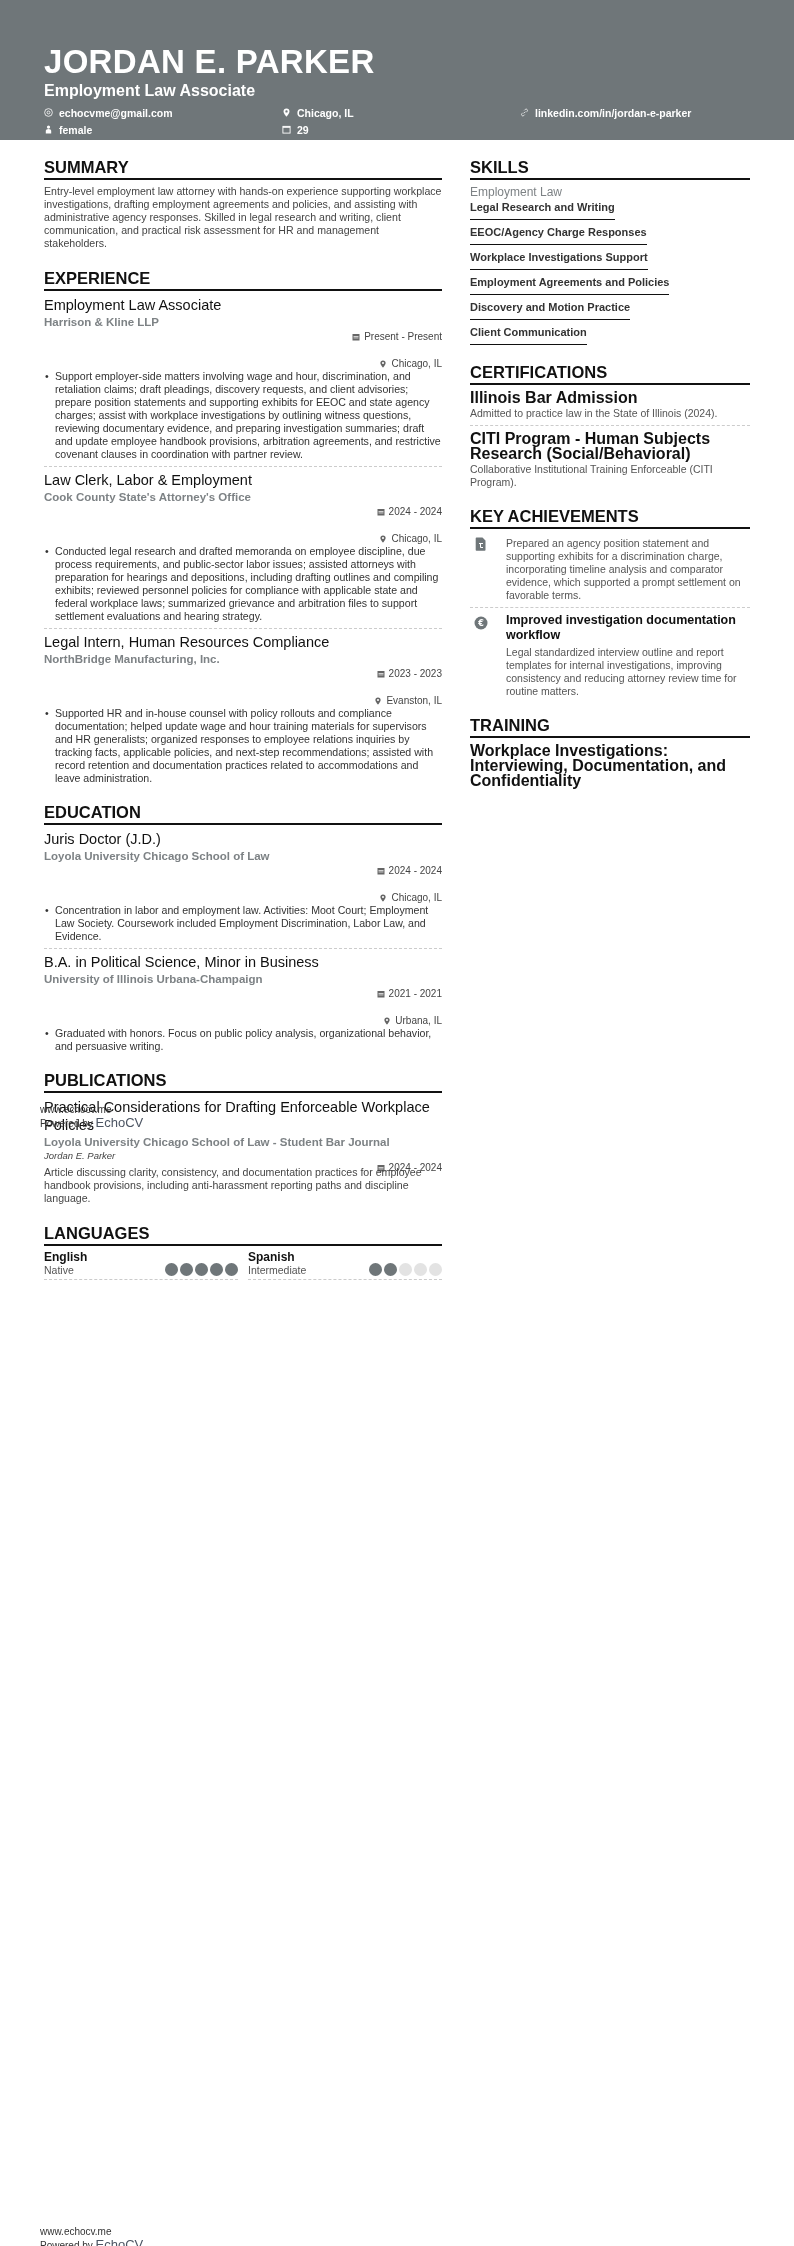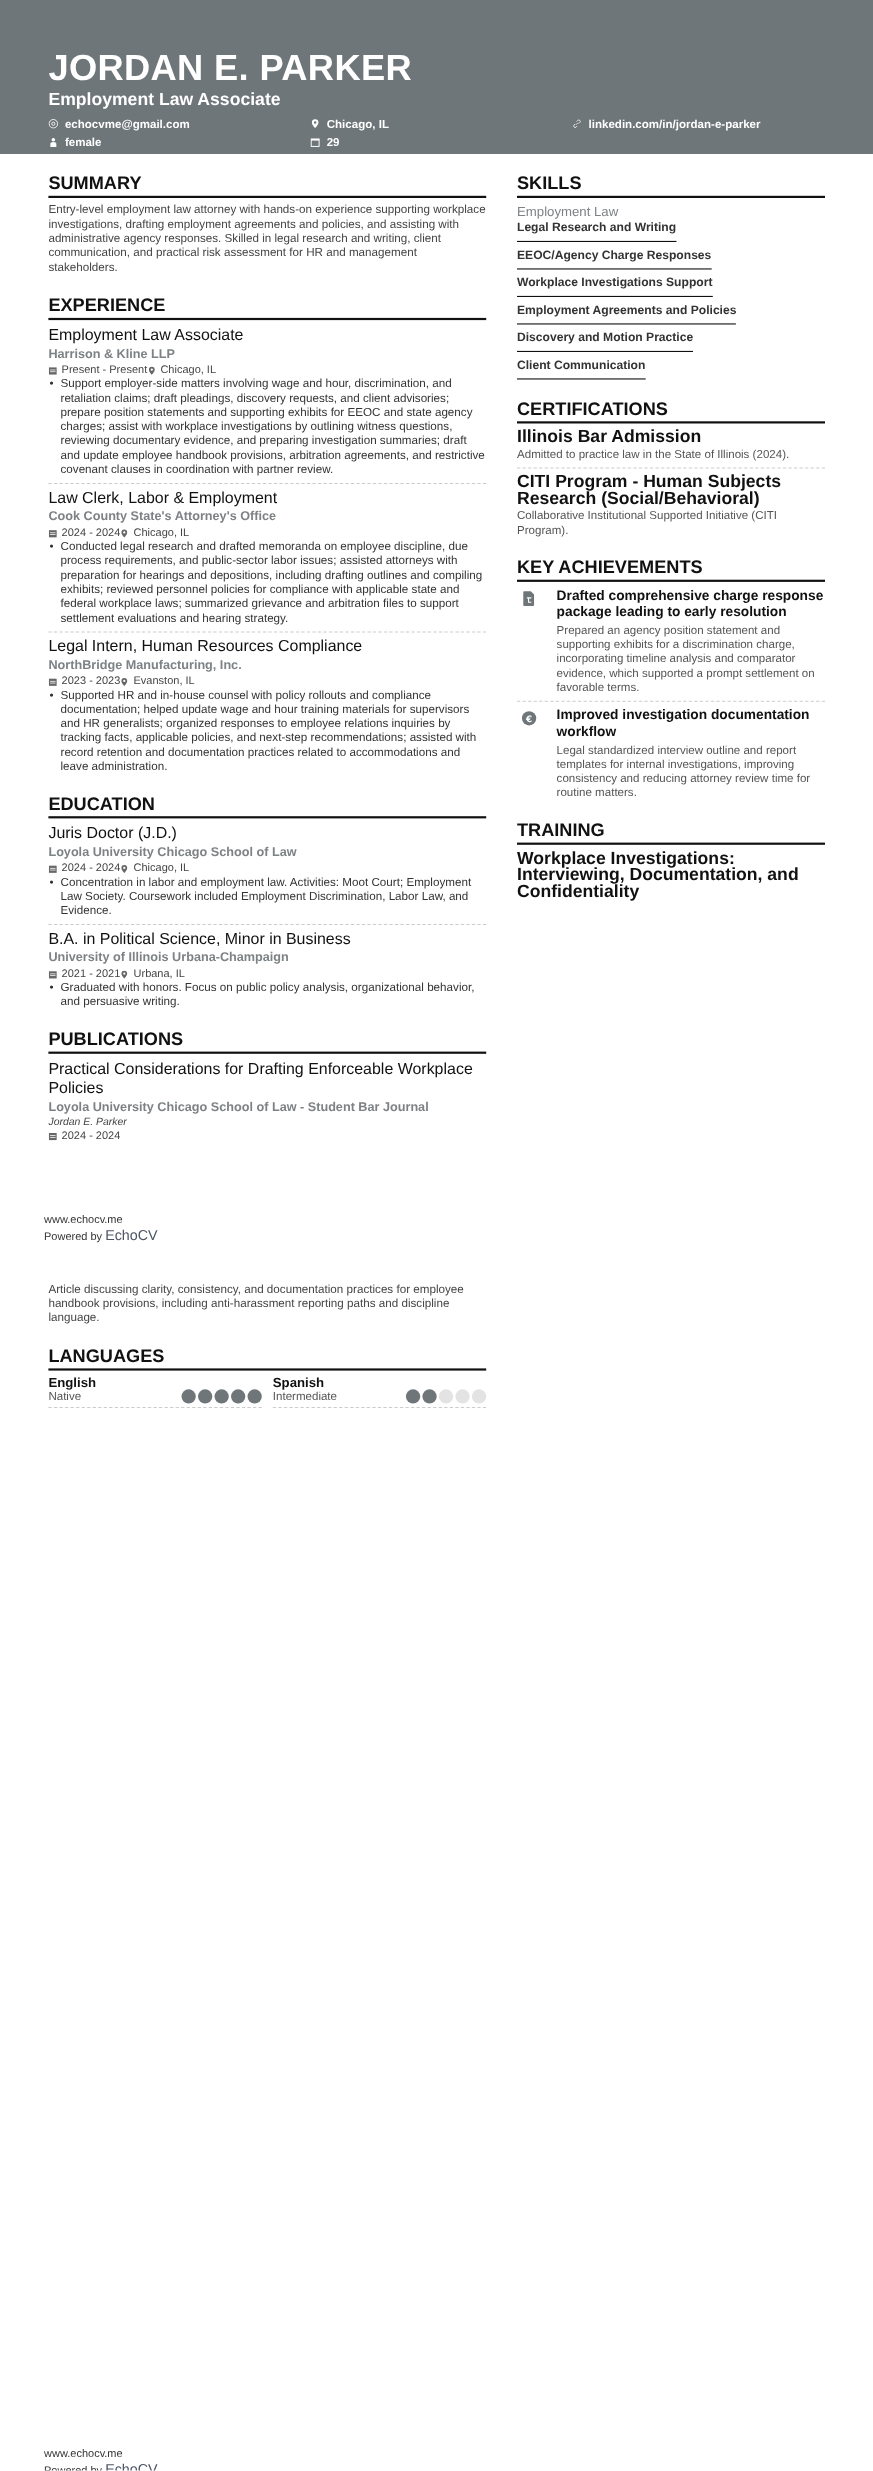--- a/index.html
+++ b/index.html
@@ -19,21 +19,21 @@
 
   .section { margin-bottom: 12px; }
   .sec-title { font-size: 16.5px; font-weight: 700; color: #111; line-height: 20px; padding-bottom: 1px; border-bottom: 2.5px solid #111; margin-bottom: 5px; text-transform: uppercase; }
 
   .summary { font-size: 10.6px; color: #444; line-height: 13px; margin-bottom: 18px; }
 
   .entry { padding-bottom: 5px; margin-bottom: 4px; border-bottom: 1px dashed #ccc; }
   .entry:last-child { border-bottom: none; }
   .entry-title { font-size: 14.5px; color: #111; line-height: 18px; }
   .entry-org { font-size: 11.5px; font-weight: 700; color: #7d8285; line-height: 16px; }
-  .entry-meta { display: flex; font-size: 10px; color: #444; line-height: 13px; align-items: flex-start; }
+  .entry-meta { display: flex; gap: 14px; font-size: 10px; color: #444; line-height: 13px; align-items: flex-end; flex-direction: column; }
   .entry-meta span.m { display: inline-flex; align-items: center; gap: 4px; }
   .entry-meta svg { width: 8px; height: 8px; fill: #666; }
   .entry-bullets { list-style: none; font-size: 10.6px; color: #333; line-height: 13px; }
   .entry-bullets li { position: relative; padding-left: 11px; }
   .entry-bullets li::before { content: "•"; position: absolute; left: 1px; top: 0; }
 
   .pub-author { font-size: 9.5px; font-style: italic; color: #444; line-height: 11px; }
 
   .footer-row { position: absolute; left: 40px; width: 714px; display: flex; justify-content: space-between; align-items: baseline; font-size: 10px; color: #333; flex-direction: column; }
   .footer-row .brand { font-size: 13px; color: #4c5563; }
@@ -274,35 +274,34 @@
     </div>
 
     <div class="section">
       <div class="sec-title">CERTIFICATIONS</div>
       <div class="cert">
         <div class="cert-title">Illinois Bar Admission</div>
         <div class="cert-desc">Admitted to practice law in the State of Illinois (2024).</div>
       </div>
       <div class="cert">
         <div class="cert-title">CITI Program - Human Subjects Research (Social/Behavioral)</div>
-        <div class="cert-desc">Collaborative Institutional Supported Initiative (CITI Program).</div>
+        <div class="cert-desc">Collaborative Institutional Training Enforceable (CITI Program).</div>
       </div>
     </div>
 
     <div class="section">
       <div class="sec-title">KEY ACHIEVEMENTS</div>
       <div class="ach">
         <div class="ach-icon">
           <svg viewBox="0 0 14 14">
               <path d="M2.5 0.5h6l3 3v9.5a0.8 0.8 0 0 1-0.8 0.8H2.5a0.8 0.8 0 0 1-0.8-0.8V1.3a0.8 0.8 0 0 1 0.8-0.8z" fill="#6f7679"></path>
               <path d="M5 6.5h4M6.5 6.5v4h2.5" stroke="#fff" stroke-width="1" fill="none"></path>
             </svg>
         </div>
         <div>
-          <div class="ach-title">Drafted comprehensive charge response package leading to early resolution</div>
           <div class="ach-desc">Prepared an agency position statement and supporting exhibits for a discrimination charge, incorporating timeline analysis and comparator evidence, which supported a prompt settlement on favorable terms.</div>
         </div>
       </div>
       <div class="ach">
         <div class="ach-icon">
           <svg viewBox="0 0 14 14">
               <circle cx="7" cy="7" r="6.5" fill="#6f7679"></circle>
               <text x="7" y="10" font-size="8" text-anchor="middle" fill="#fff" font-family="DejaVu Sans, sans-serif" font-weight="bold">€</text>
             </svg>
         </div>

